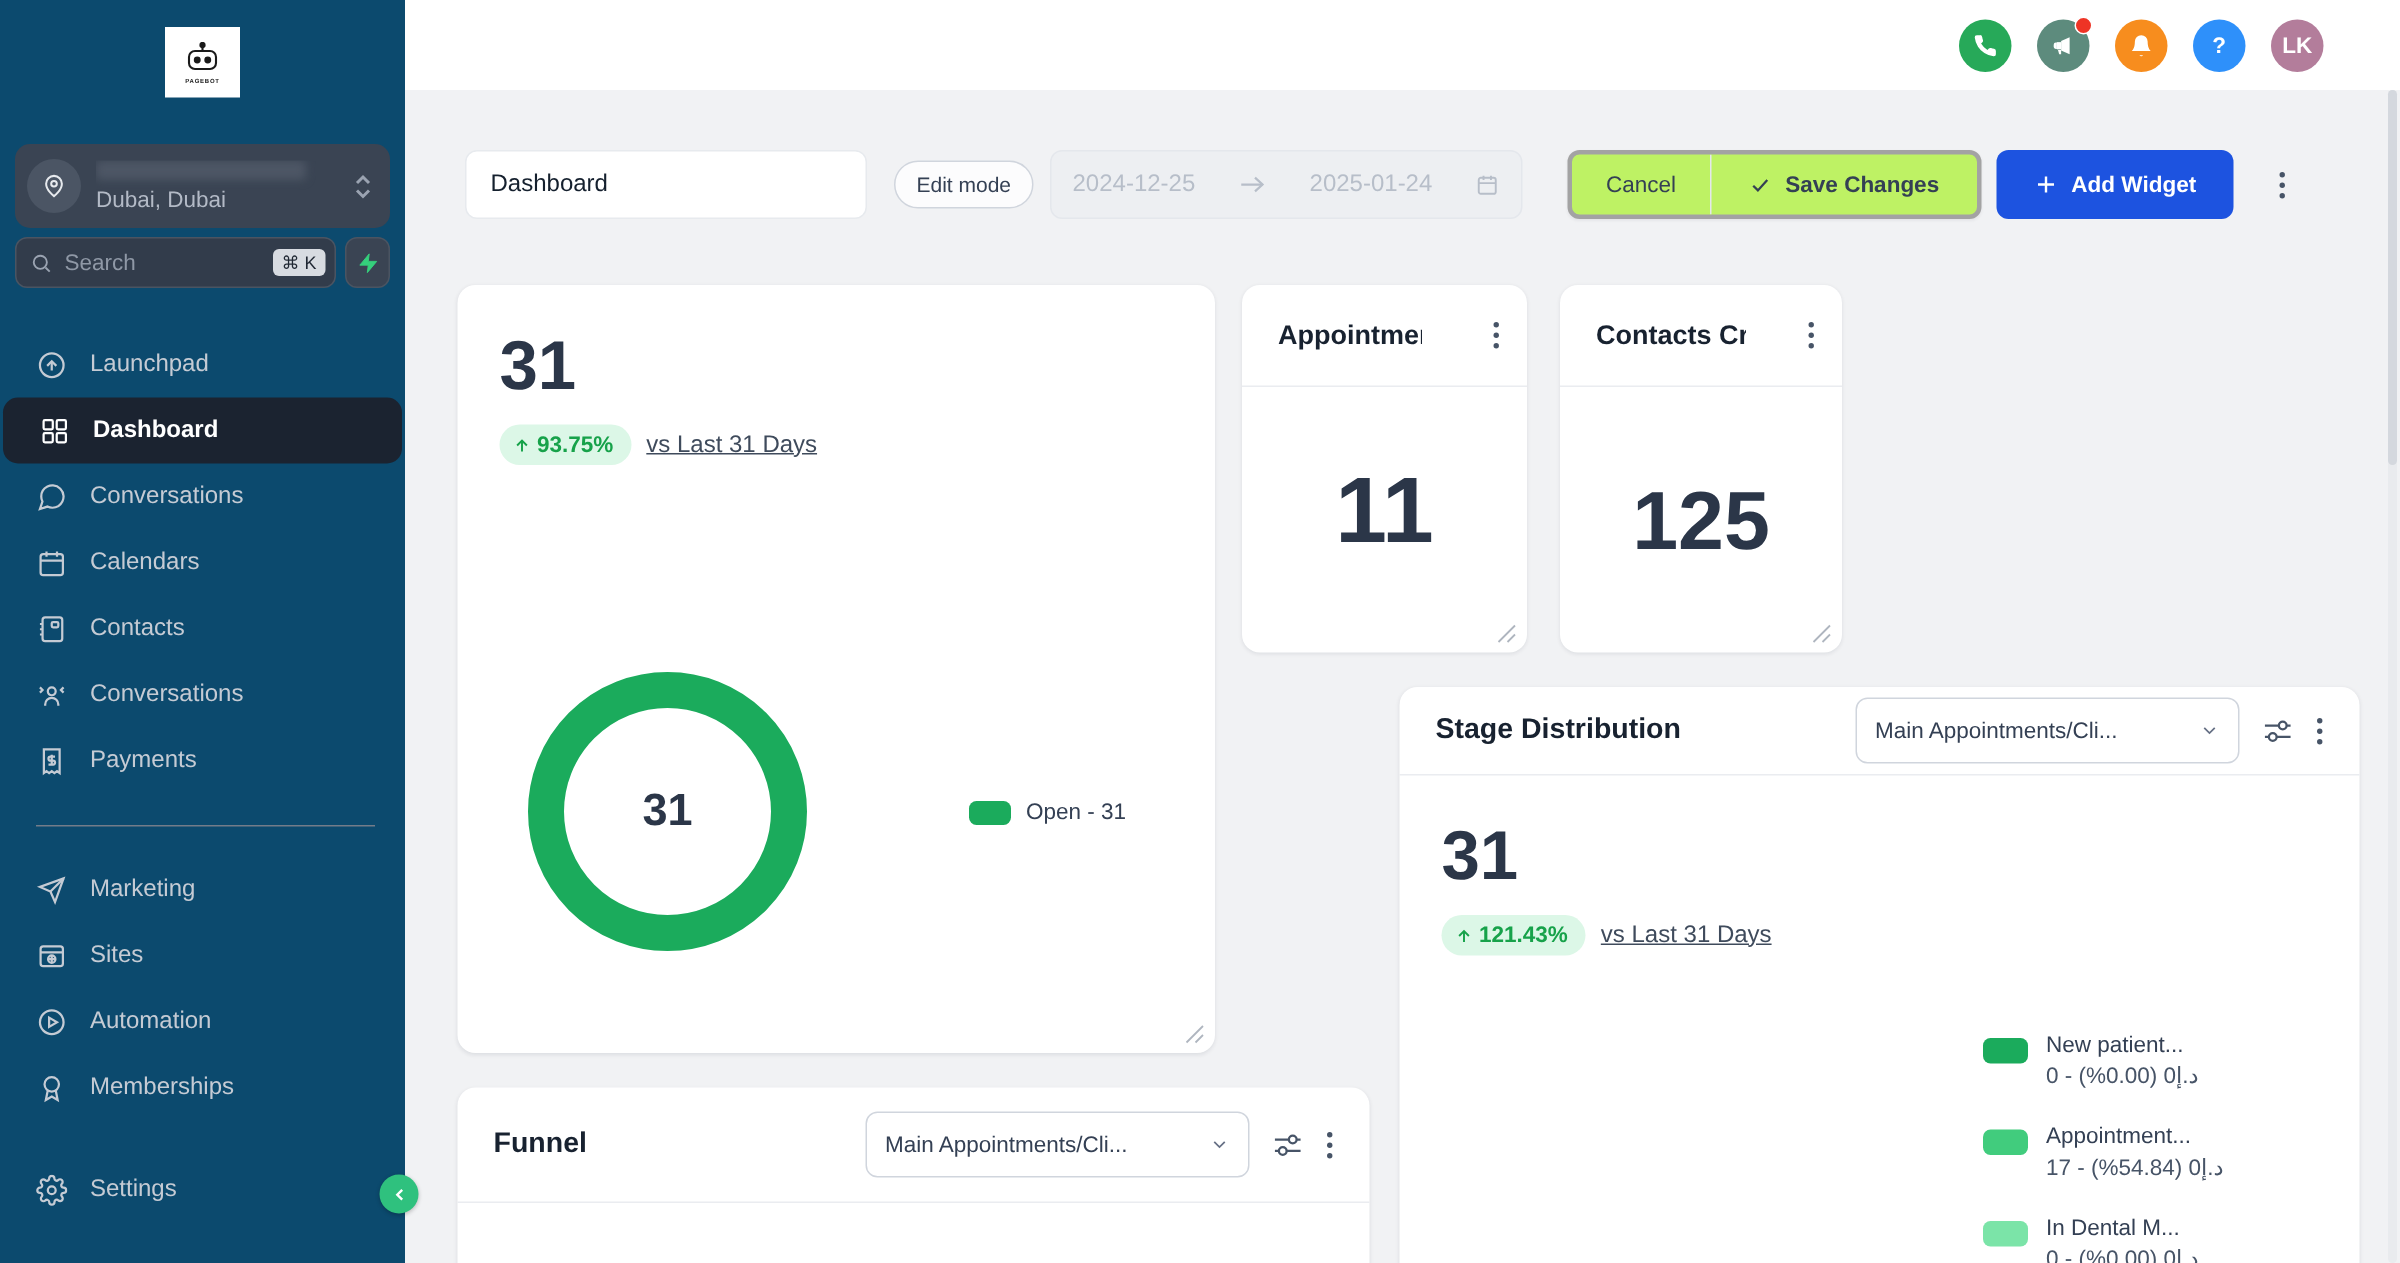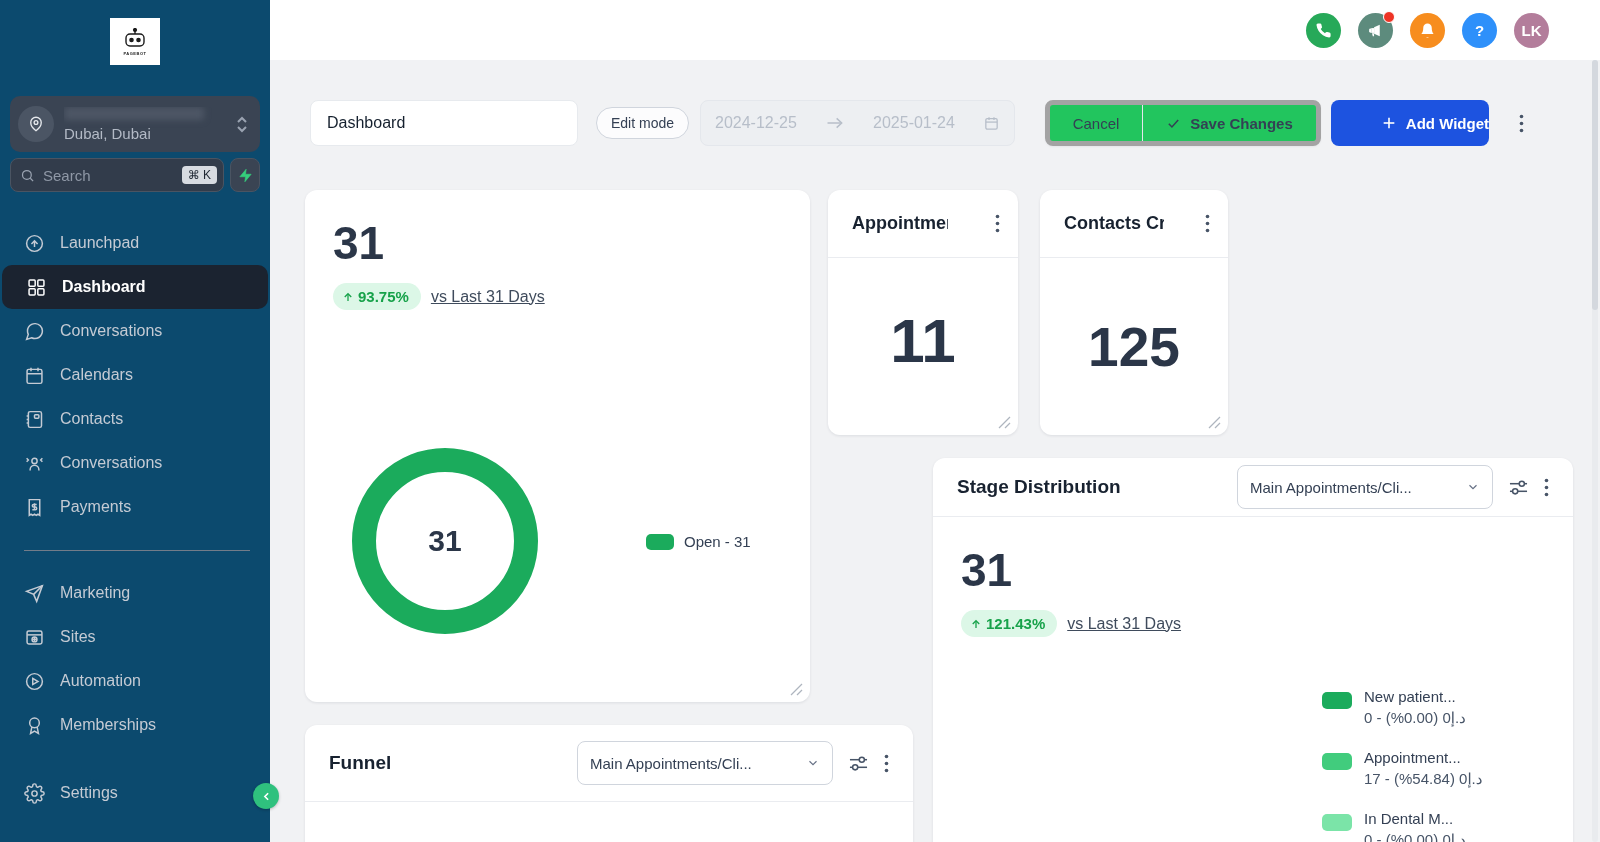--- a/index.html
+++ b/index.html
@@ -47,25 +47,25 @@
   .tb-circle svg { width:17px; height:17px; }
   .tb-phone { background:#27A959; } .tb-mega { background:#5D8B7D; } .tb-bell { background:#F78D1E; } .tb-help { background:#2E90FA; } .tb-avatar { background:#B37D9B; }
   .tb-dot { position:absolute; right:-2px; top:-2px; width:12px; height:12px; border-radius:50%; background:#EE3425; border:1.5px solid #fff; }
   .tb-txt { color:#fff; font-size:15px; font-weight:700; }
 
   
   .title-input { position:absolute; left:40px; top:100px; width:268px; height:46px; background:#fff; border:1px solid #E7EAEE; border-radius:8px; display:flex; align-items:center; padding:0 16px; font-size:16px; color:#15202E; }
   .edit-pill { position:absolute; left:326px; top:107px; height:32px; border:1px solid #D0D5DD; border-radius:16px; background:#FCFCFD; display:flex; align-items:center; padding:0 14px; font-size:14px; color:#344054; cursor:pointer; }
   .date-range { position:absolute; left:430px; top:100px; width:315px; height:46px; background:#EDEFF2; border:1px solid #E4E7EC; border-radius:8px; display:flex; align-items:center; justify-content:space-between; padding:0 14px; font-size:16px; color:#B7BEC9; }
   .date-range svg { stroke:#B7BEC9; }
-  .btn-group { position:absolute; left:775px; top:100px; width:276px; height:46px; background:#22c55e; border:5px solid #a3a3a3; border-radius:8px; display:flex; box-shadow:0 1px 2px rgba(16,24,40,.05); overflow:hidden; }
+  .btn-group { position:absolute; left:775px; top:100px; width:276px; height:46px; background:#bef264; border:3px solid #a3a3a3; border-radius:8px; display:flex; box-shadow:0 1px 2px rgba(16,24,40,.05); overflow:hidden; }
   .btn-cancel { width:93px; display:flex; align-items:center; justify-content:center; font-size:15px; color:#344054; border-right:1px solid #E4E7EC; cursor:pointer; }
   .btn-save { flex:1; display:flex; align-items:center; justify-content:center; gap:9px; font-size:15px; color:#344054; font-weight:600; cursor:pointer; }
   .btn-save svg { width:15px; height:15px; stroke:#344054; stroke-width:2.4; fill:none; }
-  .btn-add { position:absolute; left:1061px; top:100px; width:158px; height:46px; background:#1D53E0; border-radius:8px; display:flex; align-items:center; justify-content:flex-end; gap:9px; color:#fff; font-size:15px; font-weight:600; cursor:pointer; }
+  .btn-add { position:absolute; left:1061px; top:100px; width:158px; height:46px; background:#1D53E0; border-radius:8px; display:flex; align-items:center; justify-content:center; gap:9px; color:#fff; font-size:15px; font-weight:600; cursor:pointer; }
   .btn-add svg { width:16px; height:16px; stroke:#fff; stroke-width:2.4; }
   .hdr-kebab { position:absolute; left:1240px; top:109px; width:22px; height:28px; display:flex; align-items:center; justify-content:center; cursor:pointer; }
 
   
   .card { position:absolute; background:#fff; border-radius:12px; box-shadow:0 1px 3px rgba(16,24,40,.09); }
   .card-hd { display:flex; align-items:center; padding:0 24px; border-bottom:1px solid #EAECF0; }
   .card-title { font-size:19px; font-weight:600; color:#182230; white-space:nowrap; overflow:hidden; }
   .hd-icons { margin-left:auto; display:flex; align-items:center; gap:18px; }
   .icon-btn { cursor:pointer; display:flex; align-items:center; justify-content:center; }
   .sliders-ic { width:19px; height:19px; }

